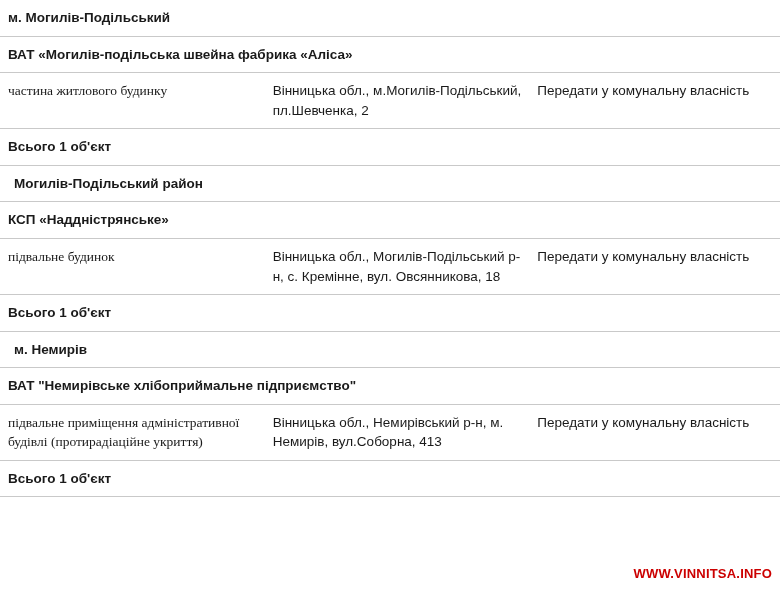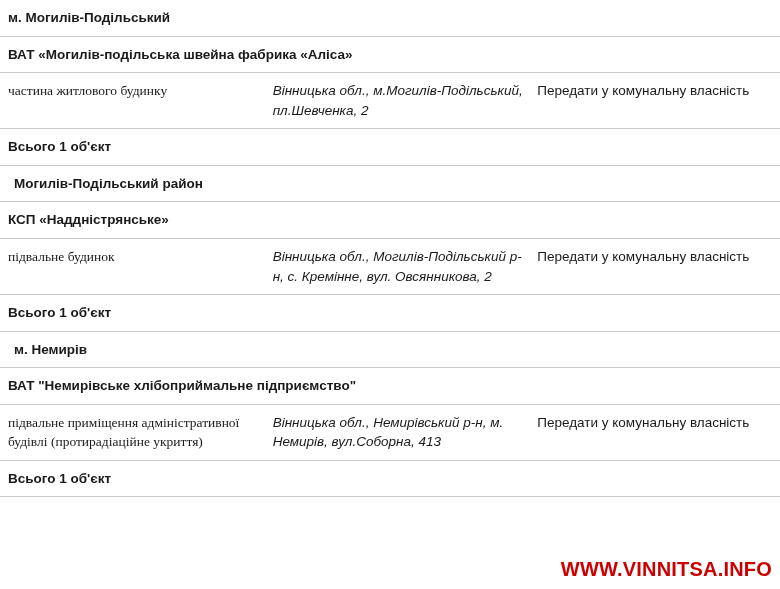--- a/index.html
+++ b/index.html
@@ -40,21 +40,20 @@
   }
   
   td.c1 {
     width: 250px;
     border-right: 1px solid #c9c9c9;
     font-family: Liberation Serif, serif;
   }
   td.c2 {
     width: 290px;
     border-right: 1px solid #c9c9c9;
-    font-style: italic;
   }
   td.c3 {
     width: 240px;
   }
   td.full {
     width: 780px;
   }
   .bold {
     font-weight: bold;
     font-size: 13.5px;
@@ -70,21 +69,21 @@
   .row-tall td {
     padding-top: 9px;
     padding-bottom: 9px;
   }
   .watermark {
     position: absolute;
     right: 8px;
     bottom: 8px;
     color: #cc0000;
     font-weight: bold;
-    font-size: 20px;
+    font-size: 13px;
     letter-spacing: 0.2px;
     font-family: "Liberation Sans", sans-serif;
   }
 </style>
 </head>
 <body>
 
 <div class="doc">
 
   <table class="tbl">
@@ -106,21 +105,21 @@
       </tr>
 
       <tr class="sep-top">
         <td class="full head-city indent" colspan="3">Могилів-Подільський район</td>
       </tr>
       <tr class="sep-top">
         <td class="full bold" colspan="3">КСП «Наддністрянське»</td>
       </tr>
       <tr class="sep-top row-tall">
         <td class="c1">підвальне будинок</td>
-        <td class="c2">Вінницька обл., Могилів-Подільський р-н, с. Кремінне, вул. Овсянникова, 2</td>
+        <td class="c2">Вінницька обл., Могилів-Подільський р-н, с. Кремінне, вул. Овсянникова, 18</td>
         <td class="c3">Передати у комунальну власність</td>
       </tr>
       <tr class="sep-top">
         <td class="full bold" colspan="3">Всього 1 об'єкт</td>
       </tr>
 
       <tr class="sep-top">
         <td class="full head-city indent" colspan="3">м. Немирів</td>
       </tr>
       <tr class="sep-top">

